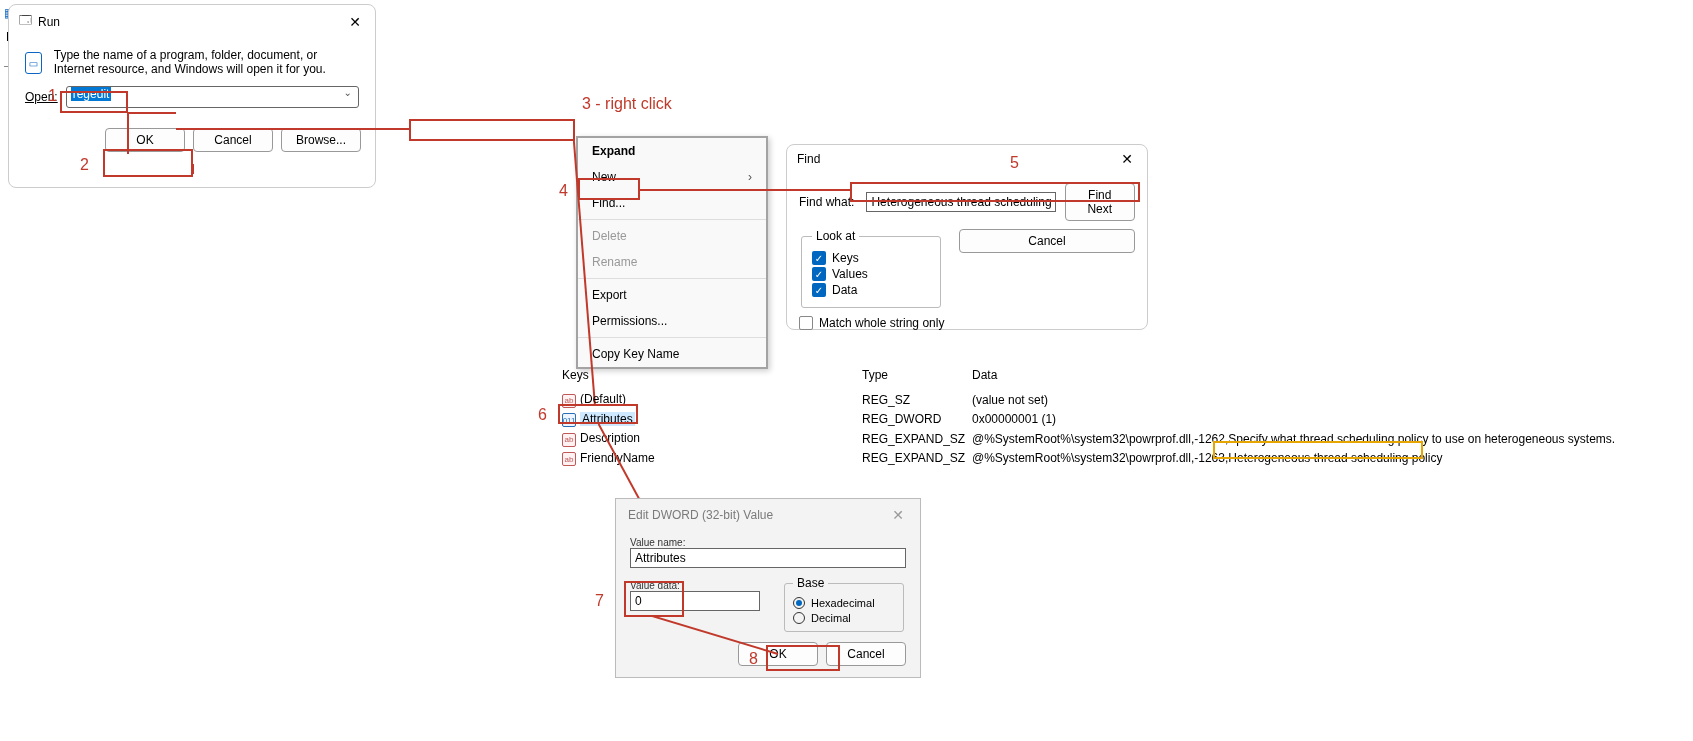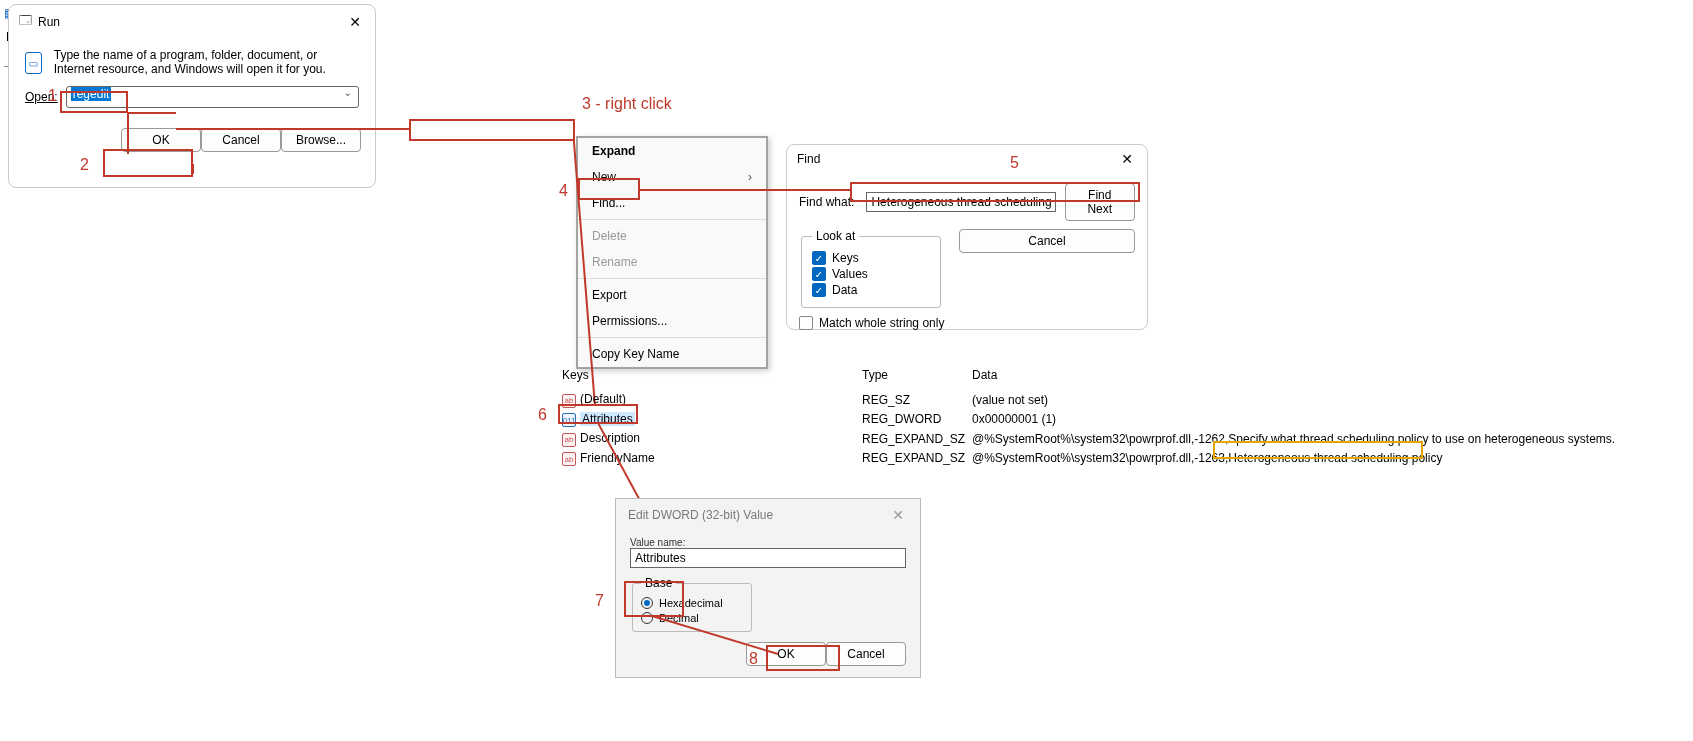--- a/index.html
+++ b/index.html
@@ -40,21 +40,21 @@
     display:flex;align-items:center;justify-content:center;color:#0a66c2;font-size:10px;margin-top:4px;
   }
   .run-open-row { display:flex; align-items:center; padding:4px 16px 10px 16px; gap:8px;}
   .run-open-row label { text-decoration: underline; }
   .combo {
     flex:1; border:1px solid #666; height:22px; display:flex; align-items:flex-start;
     border-radius:3px; padding:0 4px; position:relative;
   }
   .combo .sel { background:#0078d4; color:#fff; padding:0 2px; }
   .combo .chev { position:absolute; right:6px; font-size:10px; color:#555;}
-  .btnrow { display:flex; gap:0; justify-content:flex-end; padding: 10px 14px 12px; }
+  .btnrow { display:flex; gap:8px; justify-content:flex-end; padding: 10px 14px 12px; }
   .btn {
     min-width:80px; text-align:center; padding:4px 10px; border:1px solid #999;
     border-radius:4px; background:#fdfdfd; font-size:12px;
   }
   
   .ann { position:absolute; color:#c0392b; font-size:16px; font-family: 'Segoe UI', sans-serif;}
   .redbox { position:absolute; border:2px solid #c0392b; }
   .redline { position:absolute; background:#c0392b; height:2px; }
   .yellowbox { position:absolute; border:2px solid #e6a500; }
   
@@ -305,20 +305,24 @@
 
 <div id="dword-dialog">
   <div class="titlebar">
     <span class="title">Edit DWORD (32-bit) Value</span>
     <span class="close-x" style="color:#999;">✕</span>
   </div>
   <div class="body">
     <div class="lblsmall">Value name:</div>
     <input class="txtinput" style="width: 100%; background: rgb(255, 255, 255);" value="Attributes">
     <div style="display:flex; gap:22px; margin-top:8px;">
+      <div style="width:130px;">
+        <div class="lblsmall">Value data:</div>
+        <input class="txtinput" style="width: 100%; background: rgb(255, 255, 255);" value="0">
+      </div>
       <fieldset class="fieldset" style="width:120px;padding:4px 8px;">
         <legend>Base</legend>
         <div class="radio">
             <span class="rdot sel"></span>
             <span>Hexadecimal</span>
           </div>
         <div class="radio">
             <span class="rdot"></span>
             <span>Decimal</span>
           </div>

